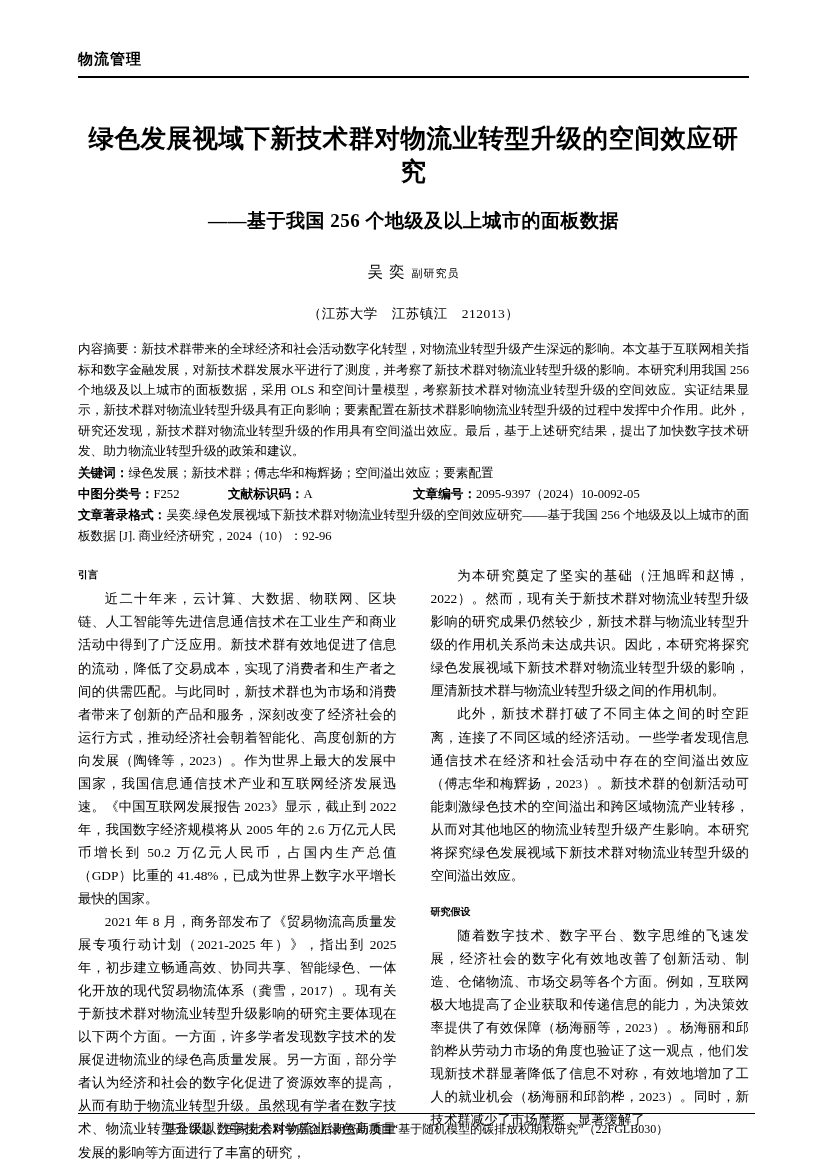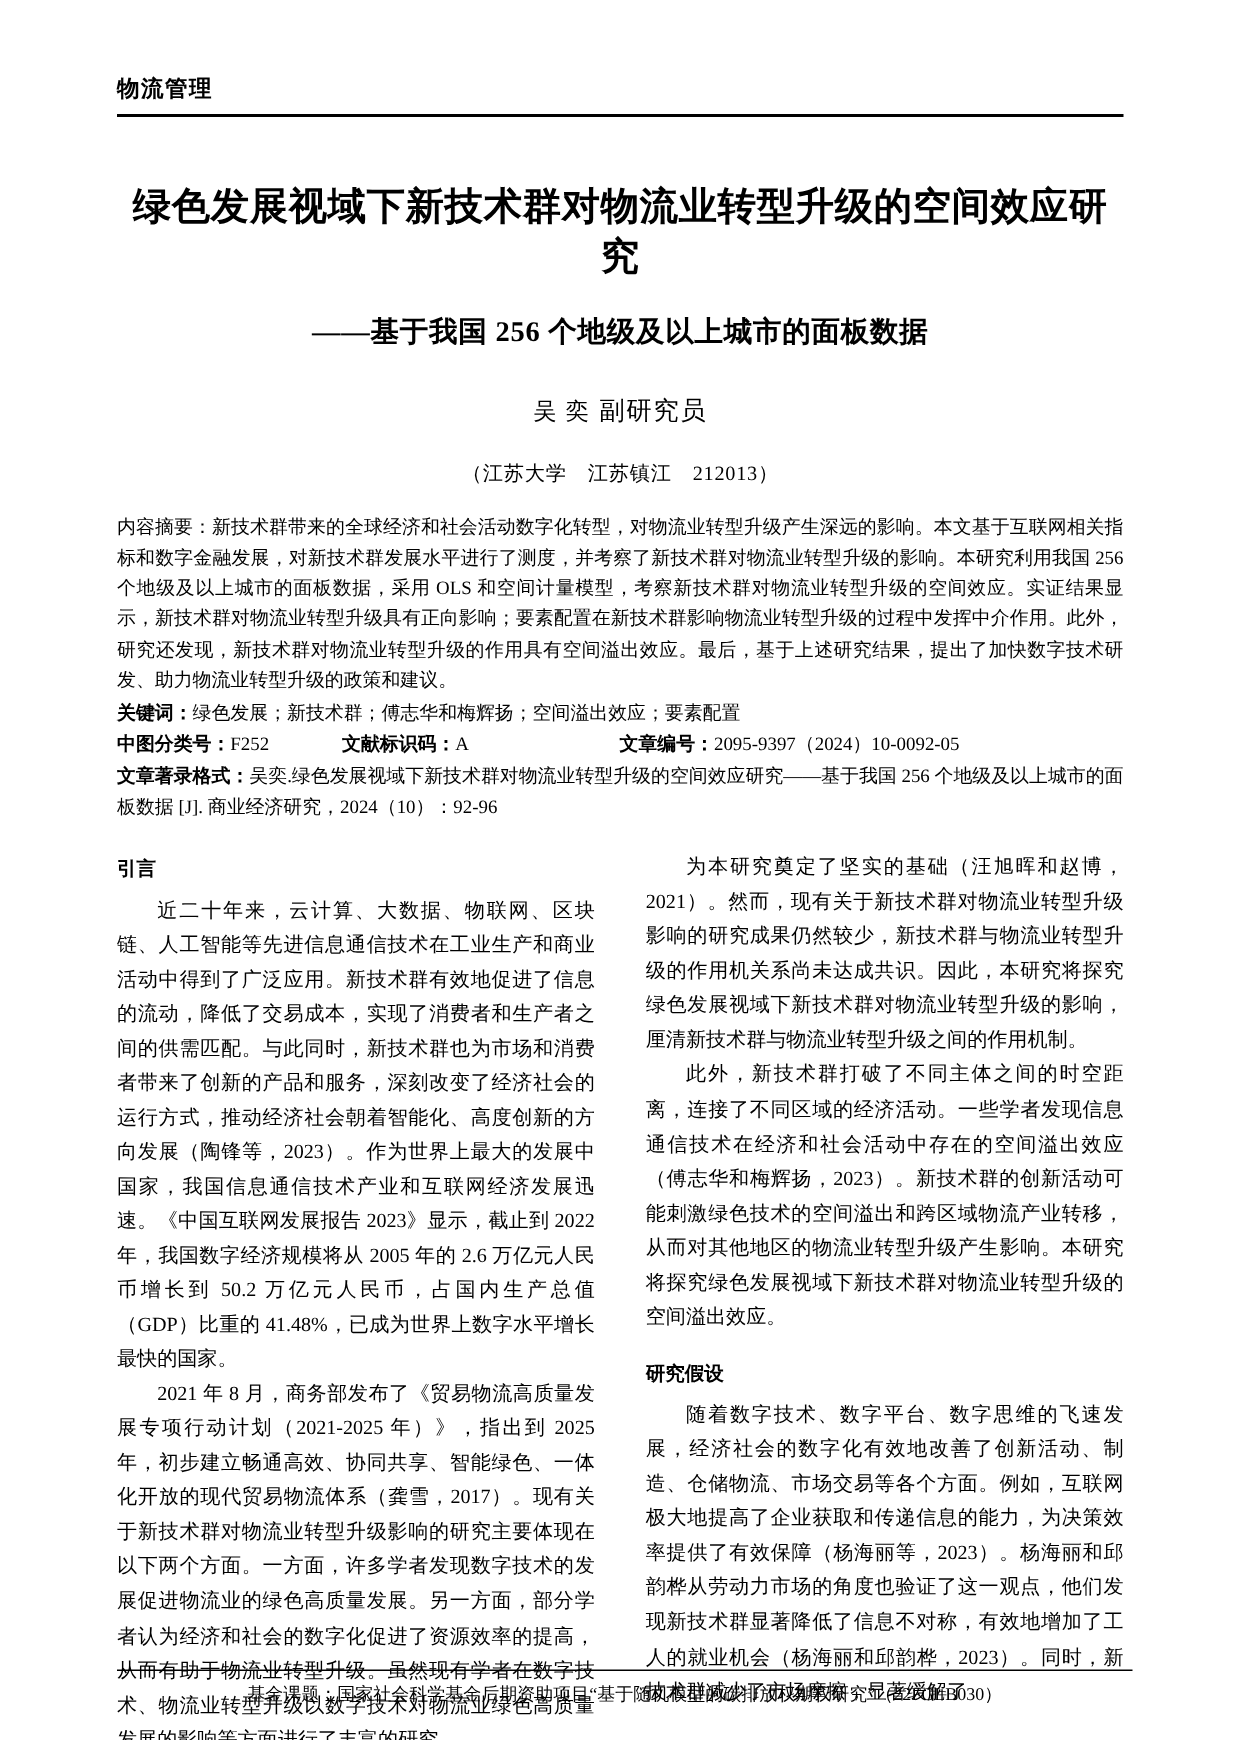--- a/index.html
+++ b/index.html
@@ -58,21 +58,21 @@
   .author-line {
     margin-top: 28px;
     font-size: 14.5px;
     letter-spacing: 1px;
   }
   .author-name {
     font-weight: normal;
     font-size: 15.5px;
   }
   .author-title {
-    font-size: 17px;
+    font-size: 11px;
     margin-left: 6px;
   }
   .affiliation {
     margin-top: 22px;
     font-size: 13.5px;
     letter-spacing: 0.5px;
   }
 
   
   .abstract-block {
@@ -115,21 +115,21 @@
   }
   .col {
     width: 319px;
     font-size: 13.4px;
     line-height: 1.72;
     text-align: justify;
   }
   .sec-head {
     font-family: "Liberation Sans", "DejaVu Sans", sans-serif;
     font-weight: bold;
-    font-size: 13px;
+    font-size: 10px;
     margin: 2px 0 4px 0;
   }
   .sec-head.spaced {
     margin-top: 16px;
   }
   .subsec-head {
     font-size: 13.2px;
     font-weight: bold;
     margin: 4px 0 2px 0;
     text-indent: 1.6em;
@@ -198,21 +198,21 @@
 
   <div class="columns">
 
     <div class="col">
       <div class="sec-head">引言</div>
       <p class="body">近二十年来，云计算、大数据、物联网、区块链、人工智能等先进信息通信技术在工业生产和商业活动中得到了广泛应用。新技术群有效地促进了信息的流动，降低了交易成本，实现了消费者和生产者之间的供需匹配。与此同时，新技术群也为市场和消费者带来了创新的产品和服务，深刻改变了经济社会的运行方式，推动经济社会朝着智能化、高度创新的方向发展（陶锋等，2023）。作为世界上最大的发展中国家，我国信息通信技术产业和互联网经济发展迅速。《中国互联网发展报告 2023》显示，截止到 2022 年，我国数字经济规模将从 2005 年的 2.6 万亿元人民币增长到 50.2 万亿元人民币，占国内生产总值（GDP）比重的 41.48%，已成为世界上数字水平增长最快的国家。</p>
       <p class="body">2021 年 8 月，商务部发布了《贸易物流高质量发展专项行动计划（2021-2025 年）》，指出到 2025 年，初步建立畅通高效、协同共享、智能绿色、一体化开放的现代贸易物流体系（龚雪，2017）。现有关于新技术群对物流业转型升级影响的研究主要体现在以下两个方面。一方面，许多学者发现数字技术的发展促进物流业的绿色高质量发展。另一方面，部分学者认为经济和社会的数字化促进了资源效率的提高，从而有助于物流业转型升级。虽然现有学者在数字技术、物流业转型升级以数字技术对物流业绿色高质量发展的影响等方面进行了丰富的研究，</p>
     </div>
 
     <div class="col">
-      <p class="body">为本研究奠定了坚实的基础（汪旭晖和赵博，2021）。然而，现有关于新技术群对物流业转型升级影响的研究成果仍然较少，新技术群与物流业转型升级的作用机关系尚未达成共识。因此，本研究将探究绿色发展视域下新技术群对物流业转型升级的影响，厘清新技术群与物流业转型升级之间的作用机制。</p>
+      <p class="body">为本研究奠定了坚实的基础（汪旭晖和赵博，2022）。然而，现有关于新技术群对物流业转型升级影响的研究成果仍然较少，新技术群与物流业转型升级的作用机关系尚未达成共识。因此，本研究将探究绿色发展视域下新技术群对物流业转型升级的影响，厘清新技术群与物流业转型升级之间的作用机制。</p>
       <p class="body">此外，新技术群打破了不同主体之间的时空距离，连接了不同区域的经济活动。一些学者发现信息通信技术在经济和社会活动中存在的空间溢出效应（傅志华和梅辉扬，2023）。新技术群的创新活动可能刺激绿色技术的空间溢出和跨区域物流产业转移，从而对其他地区的物流业转型升级产生影响。本研究将探究绿色发展视域下新技术群对物流业转型升级的空间溢出效应。</p>
       <div class="sec-head spaced">研究假设</div>
       <p class="body">随着数字技术、数字平台、数字思维的飞速发展，经济社会的数字化有效地改善了创新活动、制造、仓储物流、市场交易等各个方面。例如，互联网极大地提高了企业获取和传递信息的能力，为决策效率提供了有效保障（杨海丽等，2023）。杨海丽和邱韵桦从劳动力市场的角度也验证了这一观点，他们发现新技术群显著降低了信息不对称，有效地增加了工人的就业机会（杨海丽和邱韵桦，2023）。同时，新技术群减少了市场摩擦，显著缓解了</p>
     </div>
 
   </div>
 
   <div class="footnote-wrap">
     <div class="footnote-rule"></div>
     <div class="footnote">基金课题：国家社会科学基金后期资助项目“基于随机模型的碳排放权期权研究”（22FGLB030）</div>

